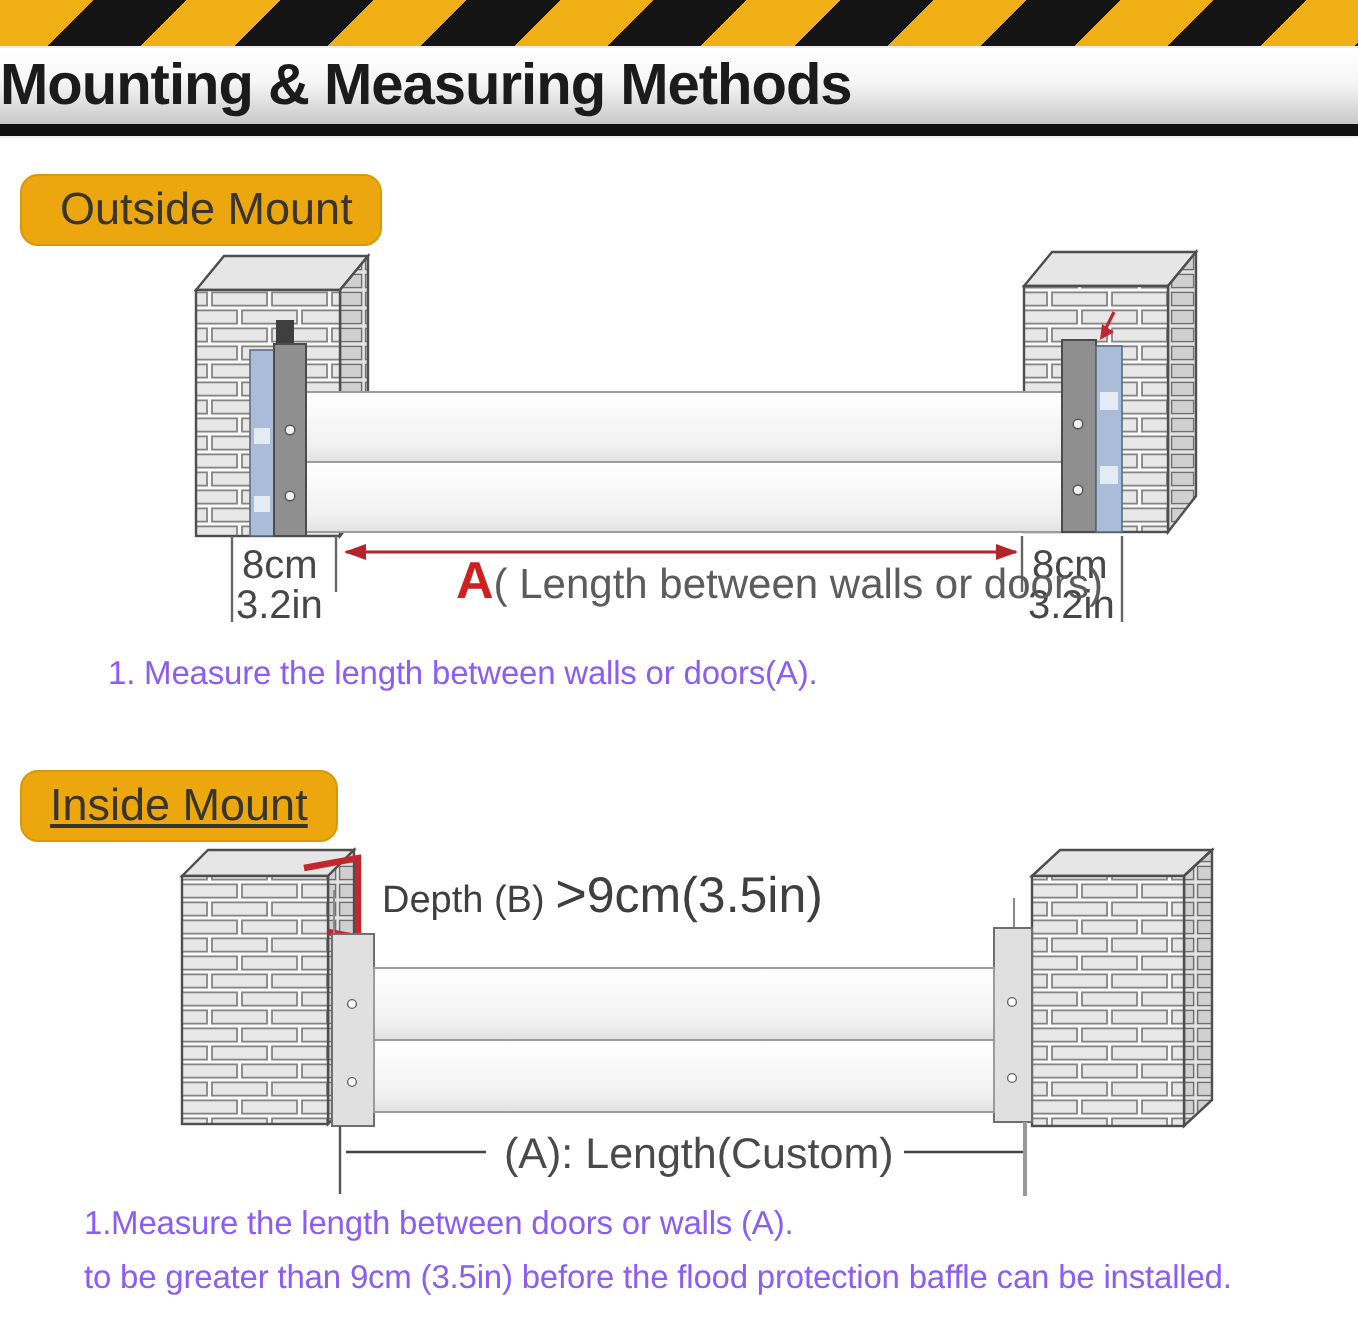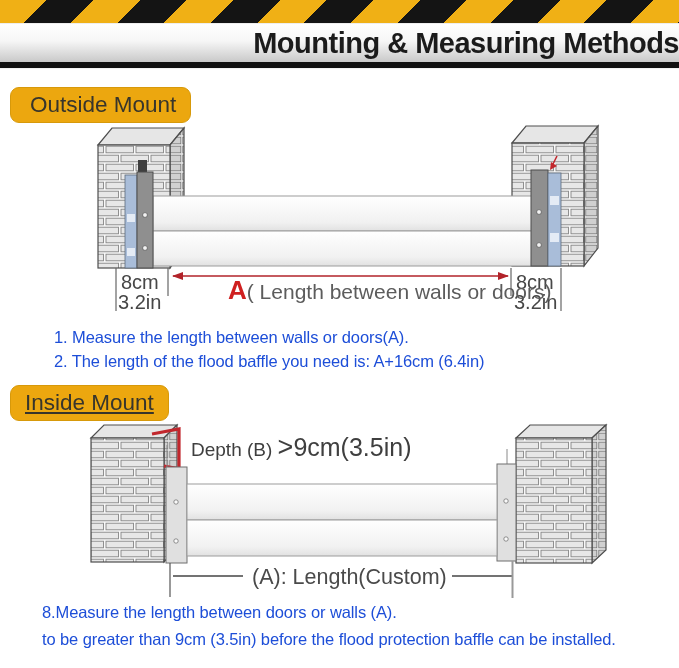--- a/index.html
+++ b/index.html
@@ -11,21 +11,21 @@
   .hazard{
     position:absolute;left:0;top:0;width:679px;height:23px;
     background:repeating-linear-gradient(135deg,#f0b015 0 33px,#141414 33px 66px);
   }
   .banner{
     position:absolute;left:0;top:23px;width:679px;height:39px;
     background:linear-gradient(180deg,#ffffff 0%,#f6f6f6 45%,#c9c9c9 100%);
     border-top:1px solid #eee;box-sizing:border-box;
   }
   .banner-title{
-    width:100%;text-align:right;line-height:38px;
+    width:100%;text-align:left;line-height:38px;
     font-size:29px;font-weight:bold;color:#1b1b1b;letter-spacing:-0.5px;
   }
   .banner-underline{
     position:absolute;left:0;top:62px;width:679px;height:6px;background:#111;
     border-bottom:1px solid #f2f2f2;
   }
   
   .pill{
     position:absolute;background:#eca70f;border:1px solid #d7990a;border-radius:9px;
     padding:4px 14px;font-size:22.5px;color:#37352c;white-space:nowrap;
@@ -38,21 +38,21 @@
   #illus-inside{top:423px;}
   
   .dim-t{font-family:"Liberation Sans",sans-serif;font-size:20px;fill:#474747;}
   .alabel-a{font-family:"Liberation Sans",sans-serif;font-size:26px;font-weight:bold;fill:#cf2020;}
   .alabel-rest{font-family:"Liberation Sans",sans-serif;font-size:21px;fill:#5c5c5c;}
   .depth-small{font-family:"Liberation Sans",sans-serif;font-size:19px;fill:#3f3f3f;}
   .depth-gt{font-family:"Liberation Sans",sans-serif;font-size:27px;fill:#3f3f3f;}
   .depth-big{font-family:"Liberation Sans",sans-serif;font-size:25px;fill:#3f3f3f;}
   .len-t{font-family:"Liberation Sans",sans-serif;font-size:21.5px;fill:#4a4a4a;}
   
-  .steps{position:absolute;font-size:16.5px;color:#1d4ed8;letter-spacing:-0.1px;}
+  .steps{position:absolute;font-size:16.5px;color:#8b5cf6;letter-spacing:-0.1px;}
   .steps-outside{left:54px;top:326px;line-height:23.5px;}
   .steps-inside{left:42px;top:602px;line-height:21.5px;}
   .steps-inside .step1{margin-bottom:5px;}
 </style>
 </head>
 <body>
 
 <div class="stage">
 
   <div class="hazard"></div>
@@ -134,21 +134,20 @@
       <text x="121" y="171" class="dim-t">8cm</text>
       <text x="118" y="191" class="dim-t">3.2in</text>
       <text x="516" y="171" class="dim-t">8cm</text>
       <text x="514" y="191" class="dim-t">3.2in</text>
       <text x="228" y="181"><tspan class="alabel-a">A</tspan><tspan class="alabel-rest">( Length between walls or doors)</tspan></text>
     </g>
   </svg>
 
   <div class="steps steps-outside">
     <div>1. Measure the length between walls or doors(A).</div>
-    <div>2. The length of the flood baffle you need is: A+16cm (6.4in)</div>
   </div>
 
   <div class="pill pill-inside">
     <span>Inside Mount</span>
   </div>
 
   <svg id="illus-inside" class="illus" width="679" height="178" viewBox="0 0 679 178">
     <defs>
       <pattern id="brickF2" width="30" height="18" patternUnits="userSpaceOnUse">
         <rect width="30" height="18" fill="#f8f8f8"></rect>
@@ -208,17 +207,17 @@
     <g>
       <line x1="170" y1="140" x2="170" y2="174" stroke="#555" stroke-width="1.2"></line>
       <line x1="173" y1="153" x2="243" y2="153" stroke="#444" stroke-width="1.3"></line>
       <line x1="452" y1="153" x2="512" y2="153" stroke="#444" stroke-width="1.3"></line>
       <line x1="512.5" y1="138" x2="512.5" y2="175" stroke="#999" stroke-width="2"></line>
       <text x="252" y="161" class="len-t">(A): Length(Custom)</text>
     </g>
   </svg>
 
   <div class="steps steps-inside">
-    <div class="step1">8.Measure the length between doors or walls (A).</div>
+    <div class="step1">1.Measure the length between doors or walls (A).</div>
     <div>to be greater than 9cm (3.5in) before the flood protection baffle can be installed.</div>
   </div>
 
 </div>
 
 </body></html>

